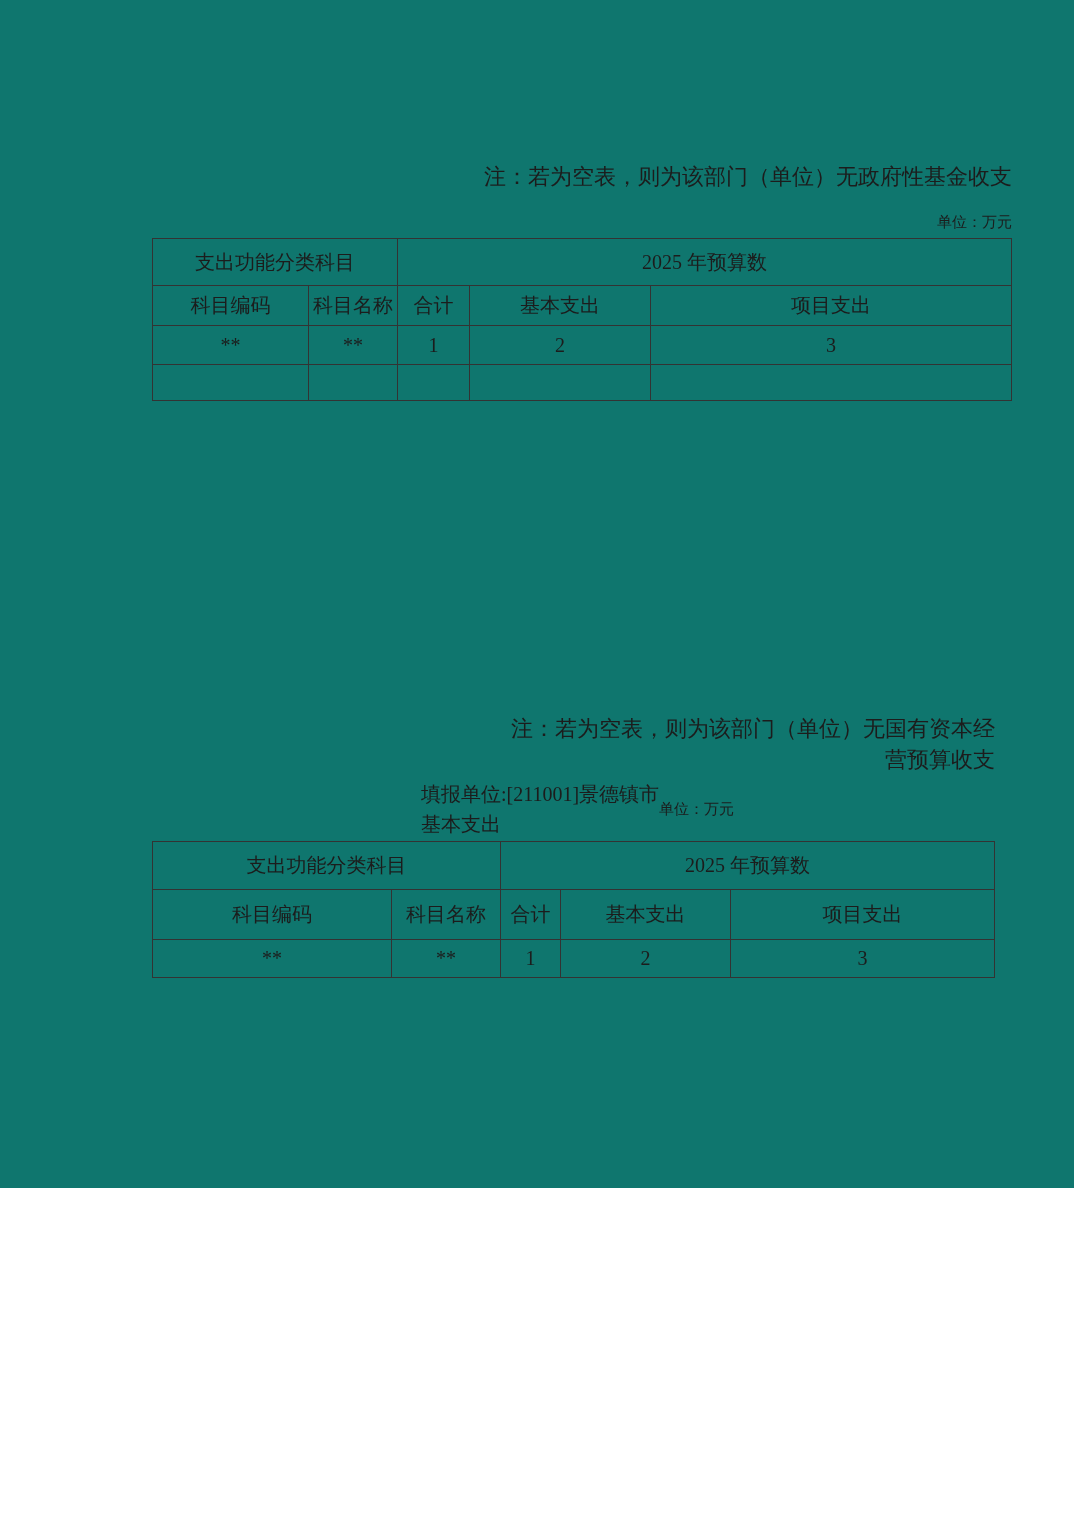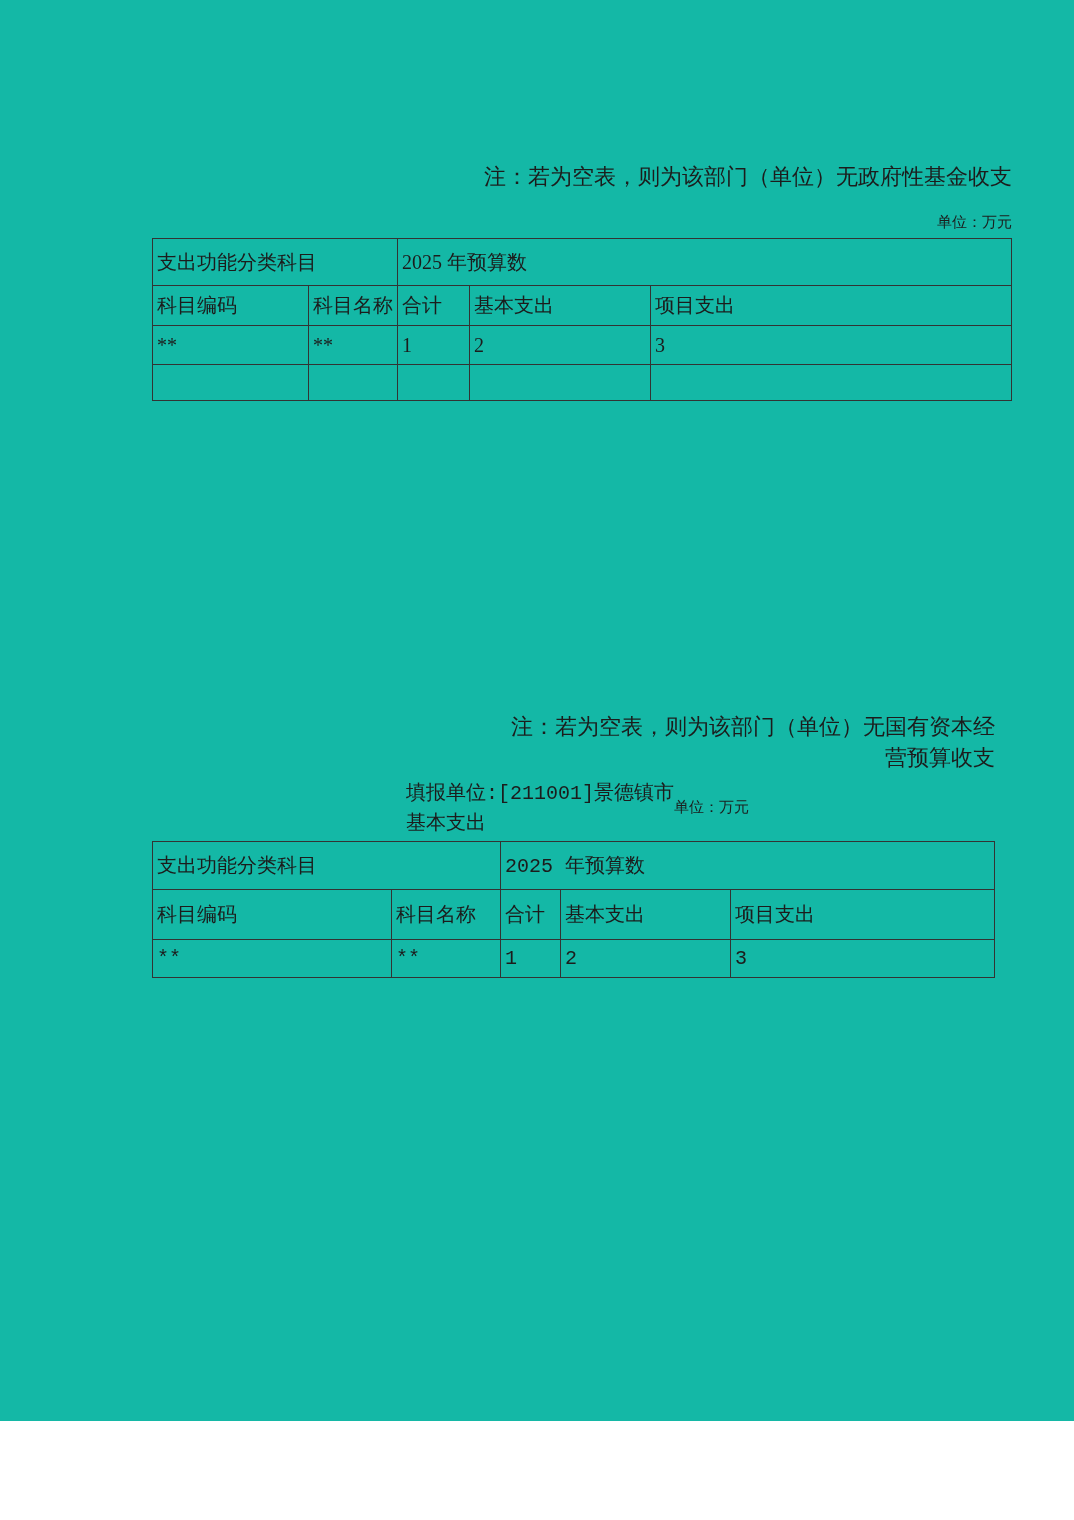--- a/index.html
+++ b/index.html
@@ -1,28 +1,28 @@
 <!DOCTYPE html>
 <html><head>
 <meta charset="utf-8">
 <style>
   * { margin: 0; padding: 0; box-sizing: border-box; }
   html, body { background: #ffffff; }
   .page {
     position: relative;
     width: 1074px;
-    height: 1421px;
+    height: 1188px;
     margin: 0 auto;
-    background: #14b8a6;
+    background: #0f766e;
     color: #1c1c1c;
     font-family: "Liberation Serif", "DejaVu Serif", serif;
     overflow: hidden;
   }
   .sec1 { margin: 0 62px 0 152px; padding-top: 160px; }  
-  .sec2 { margin: 0 79px 8px 152px; font-family: Liberation Mono, monospace; }                      
+  .sec2 { margin: 0 79px 8px 152px; }                      
   .note {
     text-align: right;
     font-size: 22px;
     line-height: 34px;
   }
   .note2 { line-height: 31px; margin-top: 312px; }
   .title {
     text-align: center;
     font-size: 38px;
     font-weight: 700;
@@ -45,21 +45,21 @@
   .report-unit { font-size: 20px; line-height: 30px; padding-left: 8px; }
   .meta-row .unit { margin-top: 0; }
   table.budget {
     border-collapse: collapse;
     width: 100%;
     table-layout: fixed;
     margin-top: 2px;
   }
   table.budget td {
     border: 1px solid #333333;
-    text-align: left;
+    text-align: center;
     vertical-align: middle;
     font-size: 20px;
     padding: 0 4px;
     overflow: hidden;
   }
   .t1 .row-group td { height: 47px; }
   .t1 .row-head  td { height: 40px; }
   .t1 .row-data  td { height: 39px; }
   .t1 .row-empty td { height: 36px; }
   .t2 { margin-top: 8px; }

